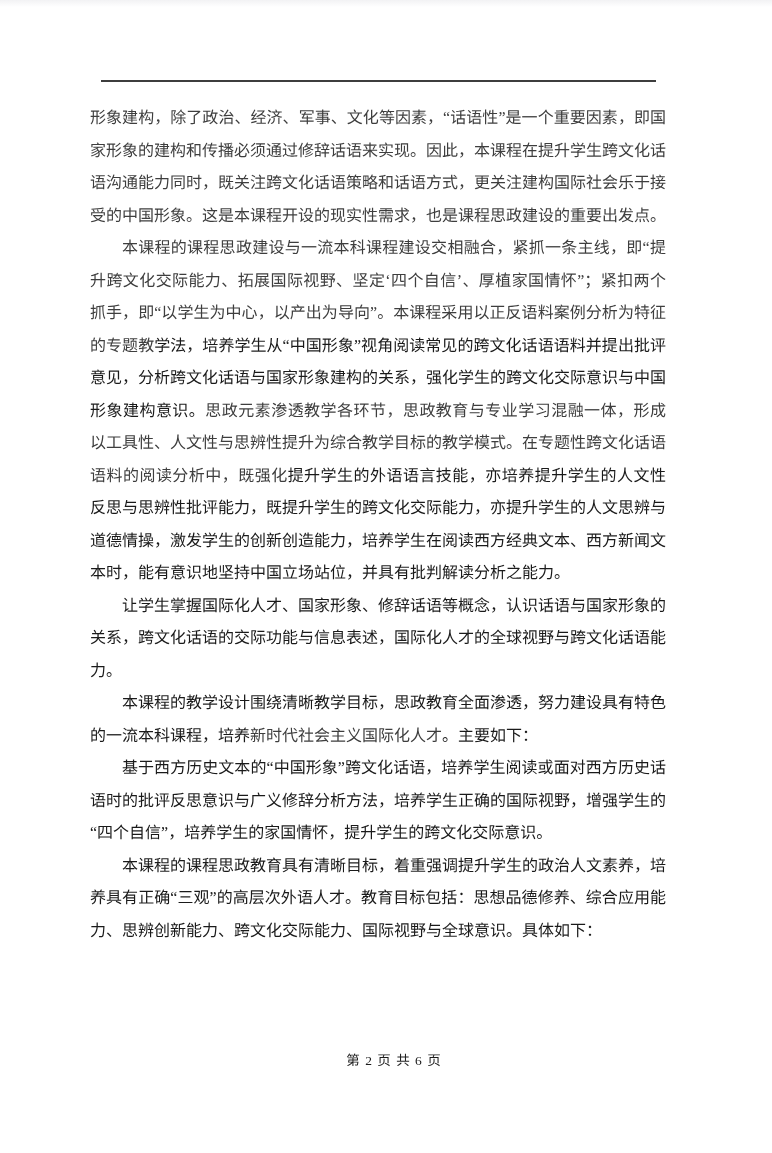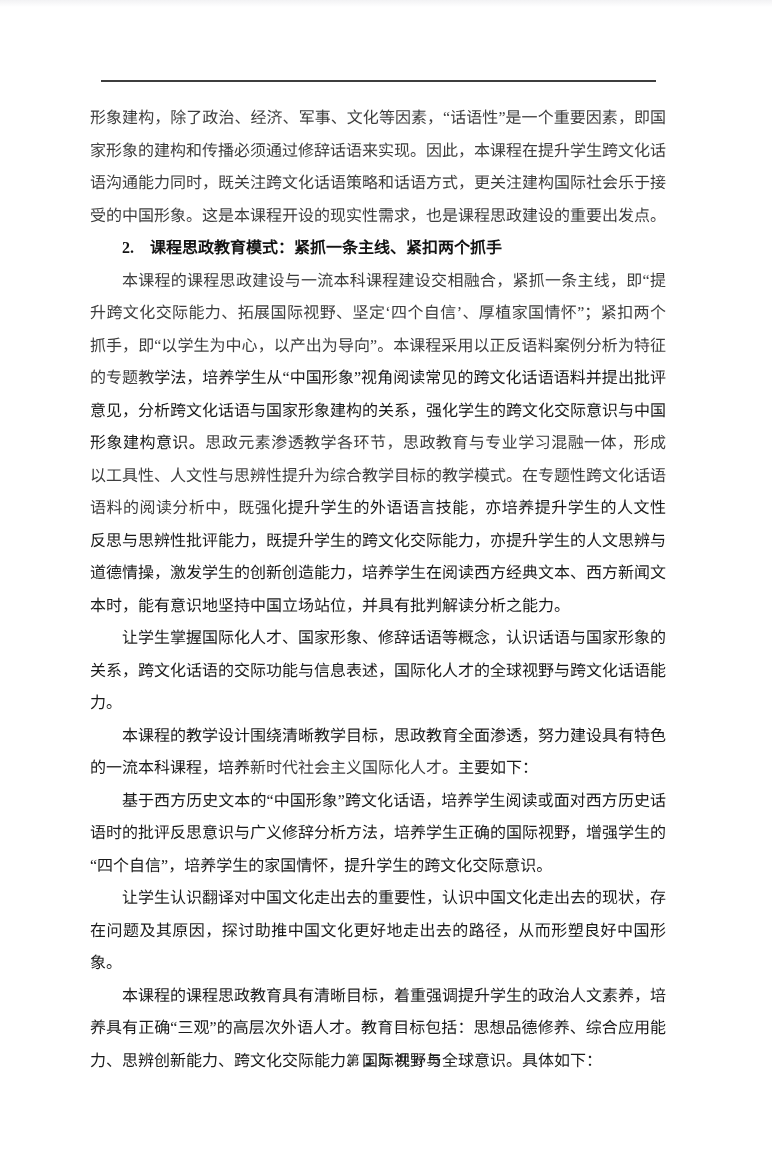--- a/index.html
+++ b/index.html
@@ -80,24 +80,22 @@
   }
 </style>
 </head>
 <body>
 
 <div class="page">
   <div class="page-top-shade"></div>
   <div class="header-rule"></div>
   <div class="doc-body">
       <p class="para noindent"><span class="run-kai">形象建构，除了政治、经济、军事、文化等因素，“话语性”是一个重要因素，即国家形象的建构和传播必须通过修辞话语来实现。因此，本课程在提升学生跨文化话语沟通能力同时，既关注跨文化话语策略和话语方式，更关注建构国际社会乐于接受的中国形象。这是本课程开设的现实性需求，也是课程思政建设的重要出发点。</span></p>
-      <p class="heading"><span class="run-heading">2.　课程思政教育模式：紧抓一条主线、紧扣两个抓手</span></p>
       <p class="para"><span class="run-kai">本课程的课程思政建设与一流本科课程建设交相融合，紧抓一条主线，即“提升跨文化交际能力、拓展国际视野、坚定‘四个自信’、厚植家国情怀”；紧扣两个抓手，即“以学生为中心，以产出为导向”。本课程采用以正反语料案例分析为特征的专题教</span><span class="run-song">学法，培养学生从“中国形象”视角阅读常见的跨文化话语语料并提出批评意见，分析跨文化话语与国家形象建构的关系，强化学生的跨文化交际意识与中国形象建构意识。</span><span class="run-kai">思政元素渗透教学各环节，思政教育与专业学习混融一体，形成以工具性、人文性与思辨性提升为综合教学目标的教学模式。在专题性跨文化话语语料的阅读分析中，既强化</span><span class="run-song">提升学生的外语语言技能，亦培养提升学生的人文性反思与思辨性批评能力，既提升学生的跨文化交际能力，亦提升学生的人文思辨与道德情操，激发学生的创新创造能力，培养学生在阅读西方经典文本、西方新闻文本时，能有意识地坚持中国立场站位，并具有批判解读分析之能力。</span></p>
       <p class="para"><span class="run-song">让学生掌握国际化人才、国家形象、修辞话语等概念，认识话语与国家形象的关系，跨文化话语的交际功能与信息表述，国际化人才的全球视野与跨文化话语能力。</span></p>
       <p class="para"><span class="run-song">本课程的教学设计围绕清晰教学目标，思政教育全面渗透，努力建设具有特色的一流本科课程，培养</span><span class="run-kai">新时代社会主义国际化人才</span><span class="run-song">。主要如下：</span></p>
       <p class="para"><span class="run-song">基于西方历史文本的“中国形象”跨文化话语，培养学生阅读或面对西方历史话语时的批评反思意识与广义修辞分析方法，培养学生正确的国际视野，增强学生的“四个自信”，培养学生的家国情怀，提升学生的跨文化交际意识。</span></p>
-      <p class="para"><span class="run-song">让学生认识翻译对中国文化走出去的重要性，认识中国文化走出去的现状，存在问题及其原因，探讨助推中国文化更好地走出去的路径，从而形塑良好中国形象。</span></p>
       <p class="para"><span class="run-song">本课程的课程思政教育具有清晰目标，着重强调提升学生的政治人文素养，培养具有正确“三观”的高层次外语人才。教育目标包括：思想品德修养、综合应用能力、思辨创新能力、跨文化交际能力、国际视野与全球意识。具体如下：</span></p>
     </div>
   <div class="footer">
     <span>第 2 页 共 6 页</span>
   </div>
 </div>
 
 </body></html>

